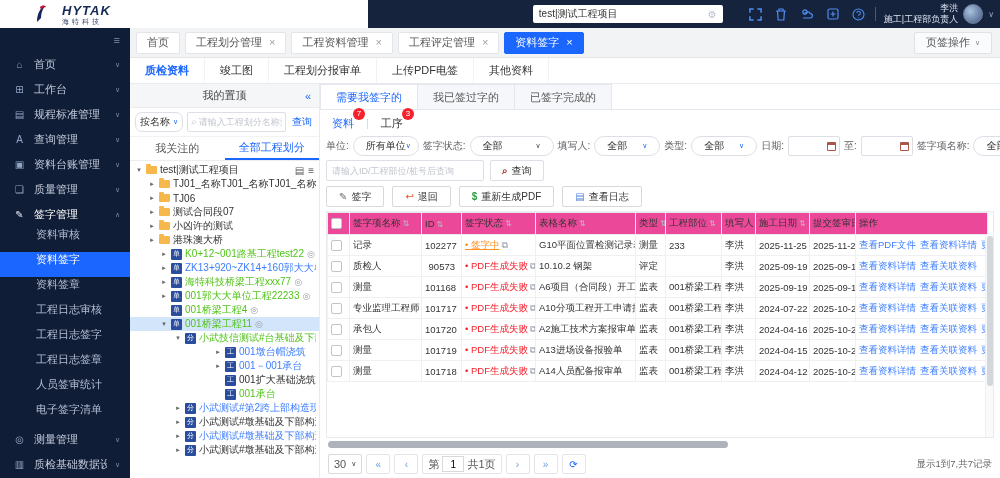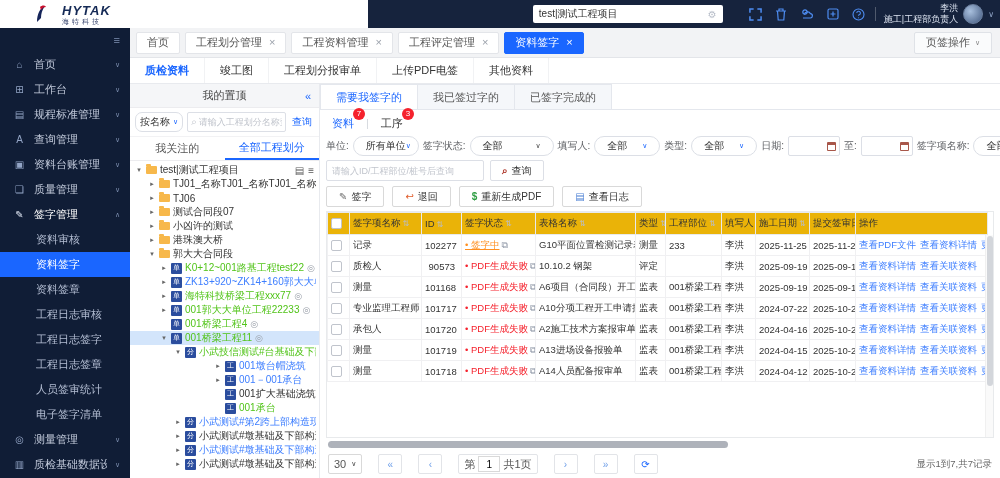--- a/index.html
+++ b/index.html
@@ -28,21 +28,21 @@
 
 .body{display:flex;height:450px}
 .sidebar{width:130px;background:#101d36;flex-shrink:0;overflow:hidden}
 .collapse-row{height:24px;display:flex;justify-content:flex-end;align-items:center;padding-right:10px;color:#7e90b2;font-size:11px}
 .menu-item{height:25px;display:flex;align-items:center;padding:0 10px 0 13px;gap:8px;color:#c2cadb;cursor:pointer}
 .menu-item.open{color:#fff}
 .mi-ico{width:13px;text-align:center;color:#93a5c6;font-size:10px;font-style:normal}
 .menu-item.open .mi-ico{color:#dfe6f3}
 .mi-label{flex:1;font-size:11px;white-space:nowrap;overflow:hidden}
 .mi-caret{font-size:7px;color:#7b8cad}
-.submenu-item{height:25px;display:flex;align-items:center;padding-left:36px;color:#b4bed3;cursor:pointer;white-space:nowrap}
+.submenu-item{height:25px;display:flex;padding-left:36px;color:#b4bed3;cursor:pointer;white-space:nowrap}
 .submenu-item.active{background:#1a66ff;color:#fff}
 
 .main{flex:1;display:flex;flex-direction:column;min-width:0;background:#fff}
 
 
 .tabbar{height:30px;background:#f2f3f5;display:flex;align-items:center;padding:0 8px 0 6px;gap:5px;border-bottom:1px solid #e3e5e9;flex-shrink:0}
 .tab{height:22px;display:flex;align-items:center;gap:7px;padding:0 10px;background:#fff;border:1px solid #e3e5e9;border-radius:2px;color:#555;cursor:pointer;white-space:nowrap}
 .tab .x{font-size:11px;color:#9aa0aa;line-height:1}
 .tab.active{background:#1a66ff;border-color:#1a66ff;color:#fff}
 .tab.active .x{color:#fff}
@@ -111,35 +111,35 @@
 .s-btn{height:21px;border:1px solid #dcdfe6;border-radius:2px;background:#fff;display:flex;align-items:center;gap:4px;padding:0 11px;font-size:10px;color:#333;cursor:pointer}
 .s-btn .mag{color:#b03a2e;font-weight:bold;font-size:10px}
 
 .btn-row{display:flex;align-items:center;padding:3px 6px 4px;gap:8px;flex-shrink:0}
 .a-btn{height:21px;border:1px solid #d9d9d9;border-radius:2px;background:#fff;display:flex;align-items:center;gap:4px;padding:0 12px;font-size:10px;color:#333;cursor:pointer}
 .a-ico{font-size:10px;font-style:normal}
 .a-ico.pen{color:#707070}.a-ico.back{color:#e05c2a}.a-ico.regen{color:#2f9e44;font-weight:bold}.a-ico.log{color:#4a7fd4}
 
 .table-wrap{flex:1;position:relative;margin:0 6px;border:1px solid #e8eaec;overflow:hidden;min-height:0}
 table{width:660px;border-collapse:collapse;table-layout:fixed;font-size:9.5px}
-th{background:#eab308;border:1px solid #e8eaec;height:22px;font-weight:normal;color:#333;padding:0 3px;text-align:left;white-space:nowrap;overflow:hidden}
+th{background:#ec4899;border:1px solid #e8eaec;height:22px;font-weight:normal;color:#333;padding:0 3px;text-align:left;white-space:nowrap;overflow:hidden}
 th.sort::after{content:"⇅";color:#b9bec7;font-size:8px;margin-left:2px}
 td{border:1px solid #f0f0f2;height:21px;padding:0 3px;white-space:nowrap;overflow:hidden;color:#333}
 td.num{text-align:right;padding-right:6px}
 .cb{display:inline-block;width:11px;height:11px;border:1px solid #c0c4cc;border-radius:2px;background:#fff;vertical-align:middle;cursor:pointer}
 .stx::before{content:"• "}
 .copyico{color:#8a93a3;font-size:9px;margin-left:2px;cursor:pointer;font-style:normal}
 .oplink{color:#3d7eff;cursor:pointer;margin-right:4px;font-size:9.5px}
 .vscroll{position:absolute;top:23px;right:0;bottom:0;width:8px;background:#fafafa;border-left:1px solid #f0f0f0}
 .vthumb{position:absolute;top:1px;left:1px;width:6px;height:150px;background:#d3d6db;border-radius:3px}
 
 .hscroll{height:10px;margin:2px 6px 0;position:relative;flex-shrink:0}
 .hthumb{position:absolute;left:2px;top:1px;width:400px;height:7px;background:#aeb2ba;border-radius:4px}
 
-.pager{height:28px;display:flex;align-items:center;padding:0 8px;gap:16px;color:#555;flex-shrink:0}
+.pager{height:28px;display:flex;align-items:center;padding:0 8px;gap:4px;color:#555;flex-shrink:0}
 .pg-size{height:20px;border:1px solid #d9d9d9;border-radius:2px;display:flex;align-items:center;gap:5px;padding:0 5px;cursor:pointer}
 .pg-size .c{font-size:7px;color:#444}
 .pg-btn{width:24px;height:20px;border:1px solid #e2e4e8;border-radius:2px;display:flex;align-items:center;justify-content:center;color:#6f9fe8;background:#fff;cursor:pointer;font-size:10px}
 .pg-group{display:flex;align-items:center;gap:3px;border:1px solid #e2e4e8;border-radius:2px;height:20px;padding:0 5px}
 .pg-input{width:22px;height:16px;border:1px solid #d9d9d9;text-align:center;font-size:10px;outline:none;font-family:inherit}
 .pg-refresh{color:#1a66ff}
 .pg-summary{margin-left:auto;color:#666;font-size:9.5px}
 </style>
 </head>
 <body>
@@ -380,25 +380,20 @@
               </div>
             <div class="tnode l1">
                 <span class="exp">▸</span>
                 <span class="folder"></span>
                 <span class="lbl d">小凶许的测试</span>
               </div>
             <div class="tnode l1">
                 <span class="exp">▸</span>
                 <span class="folder"></span>
                 <span class="lbl d">港珠澳大桥</span>
-              </div>
-            <div class="tnode l1">
-                <span class="exp">▾</span>
-                <span class="folder"></span>
-                <span class="lbl d">郭大大合同段</span>
               </div>
             <div class="tnode l2">
                 <span class="exp">▸</span>
                 <span class="nico">单</span>
                 <span class="lbl g">K0+12~001路基工程test22</span>
                 <span class="tgt">◎</span>
               </div>
             <div class="tnode l2">
                 <span class="exp">▸</span>
                 <span class="nico">单</span>

